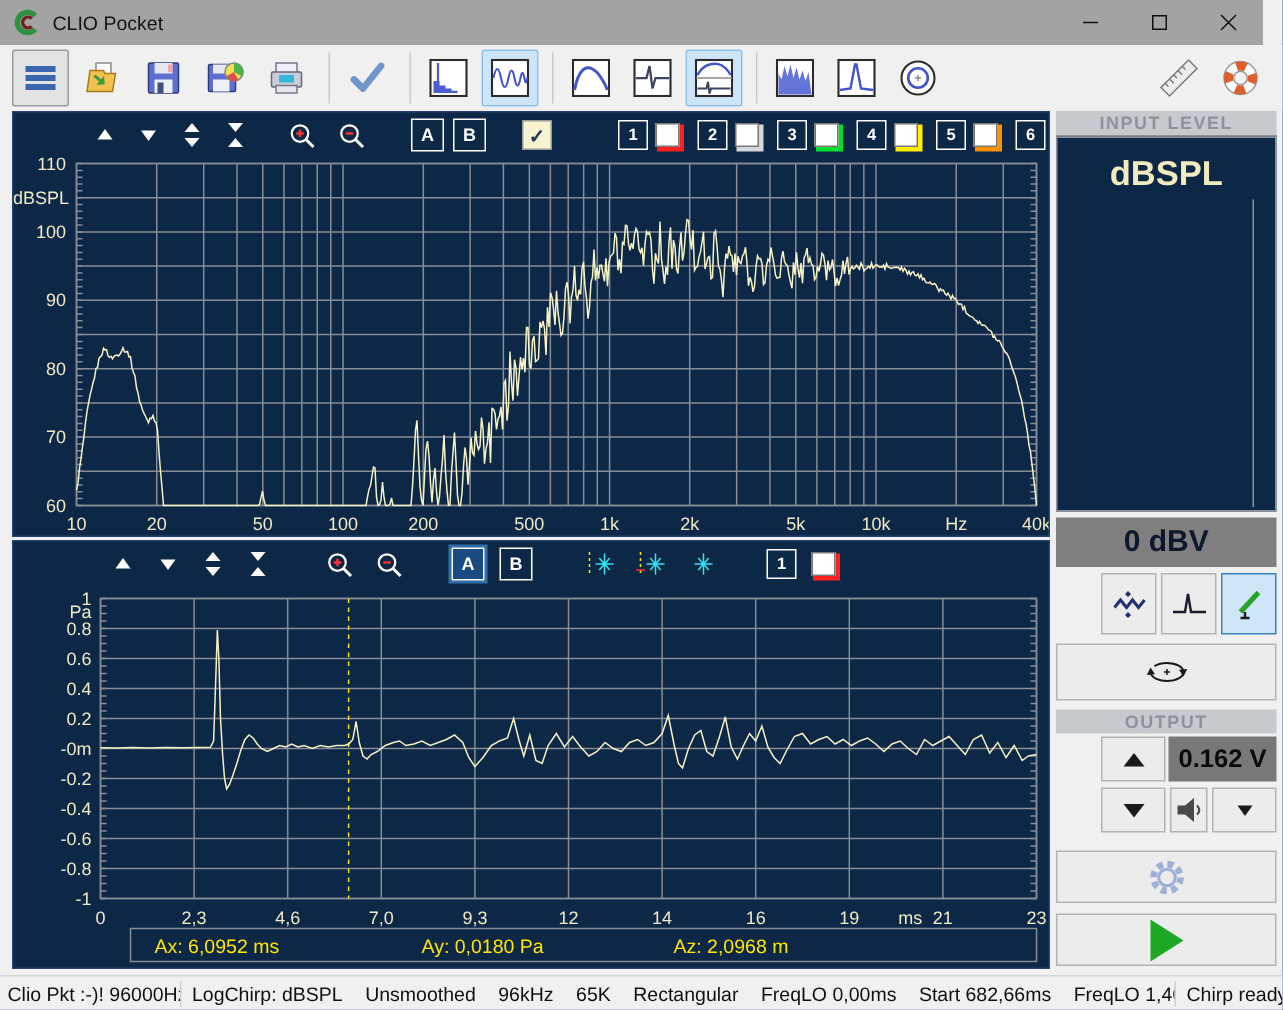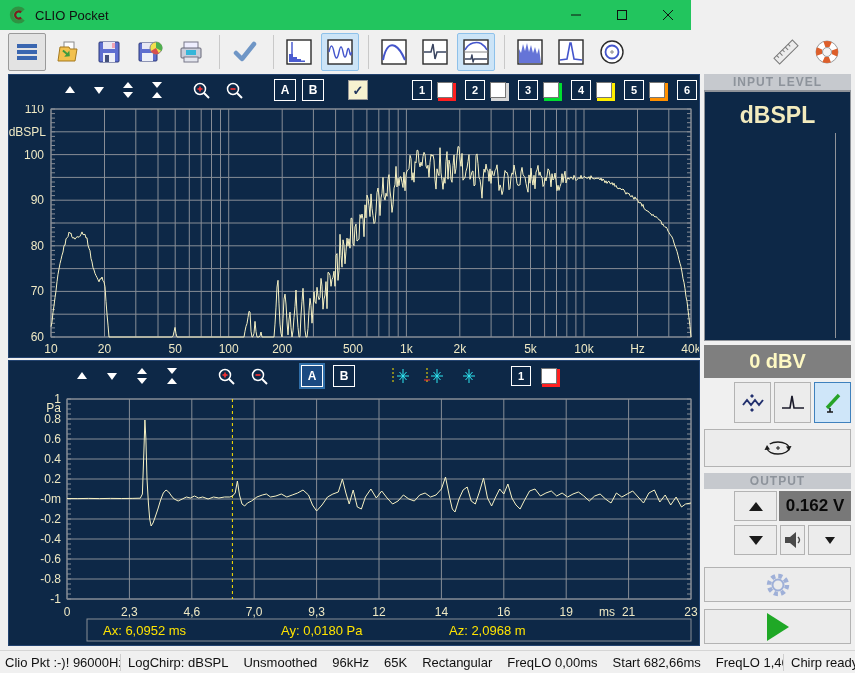--- a/index.html
+++ b/index.html
@@ -1,20 +1,20 @@
 <!DOCTYPE html>
 <html><head>
 <meta charset="utf-8">
 <style>
   html,body{margin:0;padding:0;}
   body{width:855px;height:673px;position:relative;background:#f0f0f0;
        font-family:"Liberation Sans",sans-serif;overflow:hidden;
        outline:1px solid #5a6b80;}
   
-  #titlebar{position:absolute;left:0;top:0;width:691px;height:30px;background:#22c55e;
+  #titlebar{position:absolute;left:0;top:0;width:842px;height:30px;background:#a3a3a3;
             border-bottom:1px solid #e2e2e2;display:flex;align-items:center;}
   #titlebar .logo{width:18px;height:18px;margin:0 8px 0 9px;}
   #titlebar .title{font-size:13px;color:#111;}
   .wctl{width:46px;height:29px;display:flex;align-items:center;justify-content:center;}
   #win-controls{margin-left:auto;display:flex;}
   
   #toolbar{position:absolute;left:0;top:30px;width:855px;height:43px;background:#f0f0f0;
            display:flex;align-items:center;padding-left:8px;box-sizing:border-box;}
   .tbtn{width:36px;height:36px;margin-right:3px;display:flex;align-items:center;justify-content:center;
         border:1px solid transparent;border-radius:2px;background:transparent;flex:none;}
@@ -41,21 +41,21 @@
        font-size:13px;font-weight:bold;display:flex;align-items:center;justify-content:center;}
   
   #sidebar{position:absolute;left:704px;top:74px;width:147px;height:574px;}
   .shead{height:16px;background:#c6c9ce;color:#8d939b;font-size:12px;font-weight:bold;
          text-align:center;line-height:16px;letter-spacing:1px;}
   #lvl-display{position:relative;height:251px;background:#0d2847;border:1px solid #8f9399;box-sizing:border-box;}
   #lvl-value{font-size:34px;font-weight:bold;color:#f2ebbe;text-align:center;padding-top:2px;height:39px;}
   #lvl-sep{border-top:1px solid #8f9399;}
   #lvl-unit{font-size:23px;font-weight:bold;color:#f2ebbe;text-align:center;padding-top:10px;}
   #lvl-meter{position:absolute;right:14px;top:42px;bottom:2px;width:1px;background:#8f9399;}
-  #gain-box{margin-top:4px;height:33px;background:#7f7f7f;color:#fef9c3;font-size:20px;font-weight:bold;
+  #gain-box{margin-top:4px;height:33px;background:#7f7f7f;color:#0f172a;font-size:20px;font-weight:bold;
             display:flex;align-items:center;justify-content:center;}
   .sbrow{display:flex;margin-top:4px;margin-left:30px;}
   .sbtn{background:#ececec;border:1px solid #b3b3b3;display:flex;align-items:center;justify-content:center;box-sizing:border-box;}
   .sbtn.sel{background:#cfe6f9;border-color:#3f81bd;}
   .inbtn{width:45px;height:41px;margin-right:3px;}
   .inbtn:last-child{margin-right:0;}
   #loop-btn{margin-top:6px;width:147px;height:38px;}
   #out-row1{margin-top:2px;}
   #out-up{width:43px;height:30px;}
   #out-val{flex:1;margin-left:2px;height:30px;background:#787878;color:#0a0a0a;font-size:17px;font-weight:bold;

